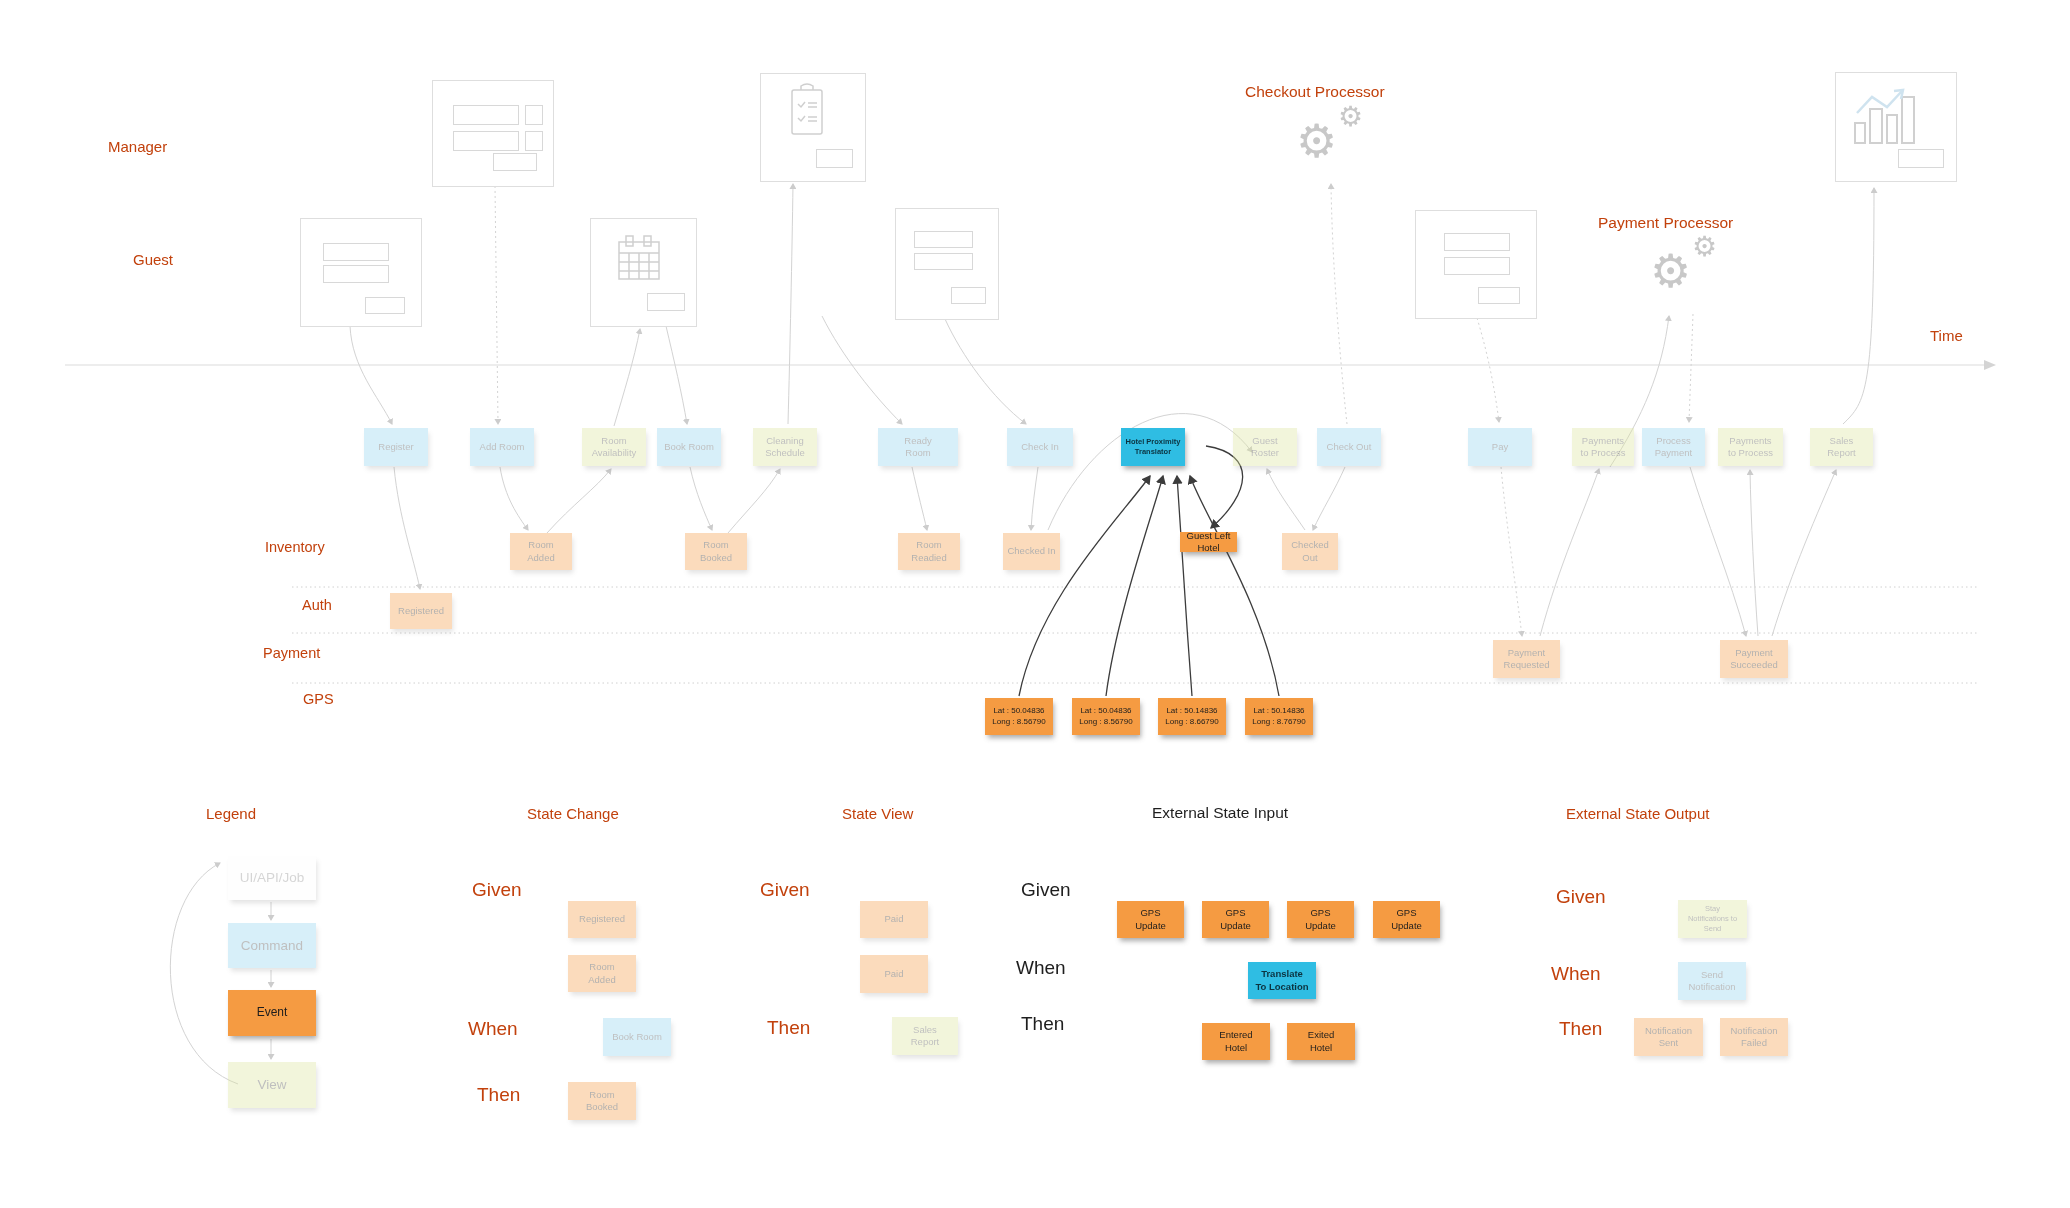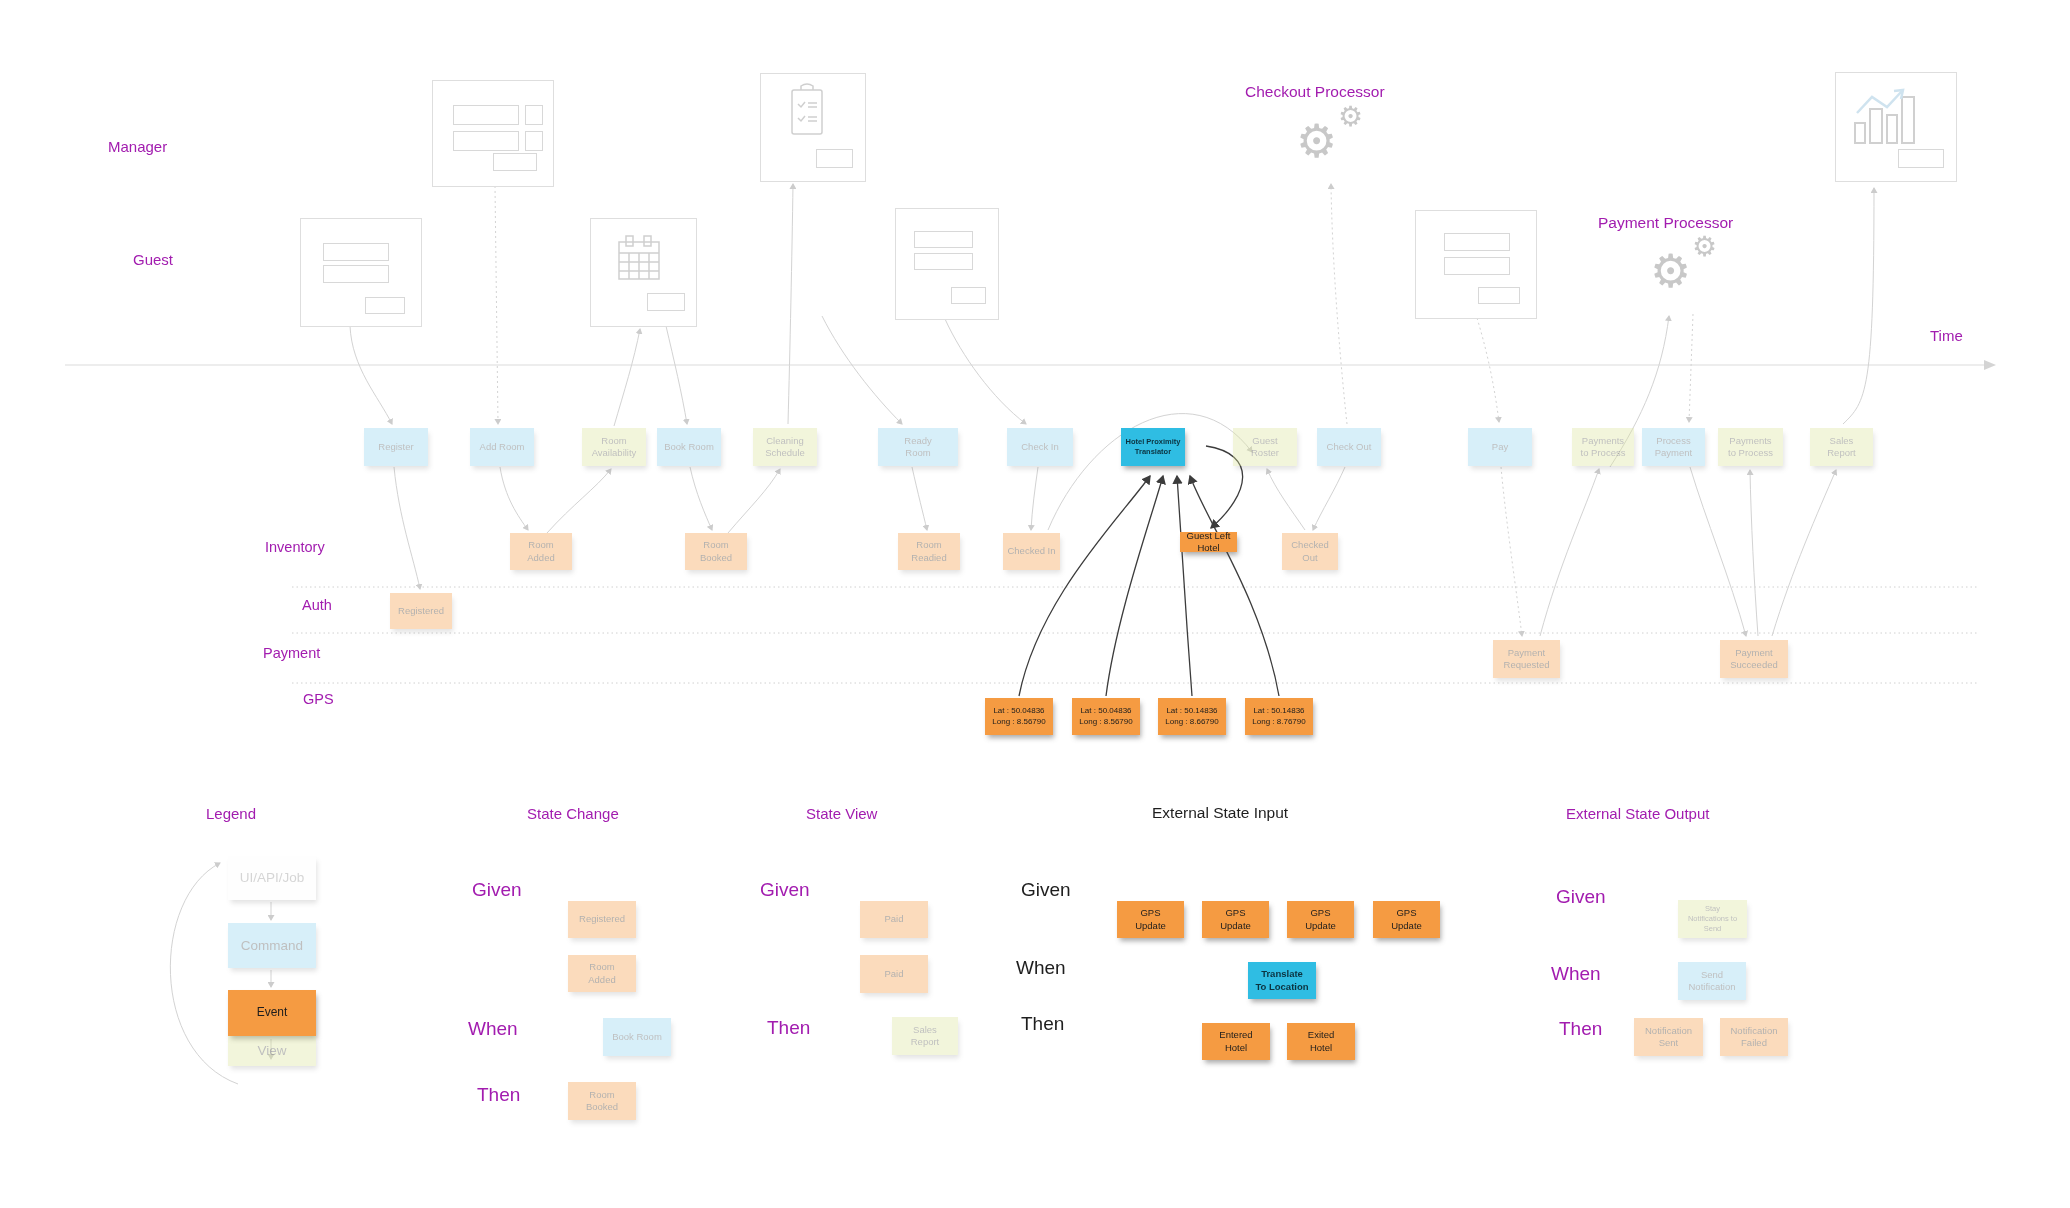--- a/index.html
+++ b/index.html
@@ -1,19 +1,19 @@
 <!DOCTYPE html>
 <html><head>
 <meta charset="utf-8">
 <style>
   html,body{margin:0;padding:0;background:#fff;}
   #board{position:relative;width:2070px;height:1208px;background:#ffffff;overflow:hidden;
          font-family:"Liberation Sans",sans-serif;}
   svg.overlay{position:absolute;left:0;top:0;width:2070px;height:1208px;pointer-events:none;}
-  .lbl{position:absolute;color:#a21caf;white-space:pre;line-height:1.1;}
+  .lbl{position:absolute;color:#c2410c;white-space:pre;line-height:1.1;}
   .lbl.dark{color:#1e1e1e;}
   .sticky{position:absolute;display:flex;align-items:center;justify-content:center;
           text-align:center;font-size:9.5px;line-height:1.3;color:#4a4a4a;white-space:pre-line;
           box-shadow:2px 4px 5px -1px rgba(70,70,70,.45);cursor:pointer;}
   .sticky.command{background:#8FD2EF;}
   .sticky.view{background:#DCE59B;}
   .sticky.event{background:#F59B42;color:#1d1d1d;}
   .sticky.processor{background:#2FBDE3;color:#0c3340;font-weight:bold;}
   .sticky.interface{background:#fdfdfd;color:#8a8a8a;}
   .sticky.dim{opacity:.35;}
@@ -164,21 +164,21 @@
     <div class="lbl" style="left: 133px; top: 252px; font-size: 15px;">Guest</div>
     <div class="lbl" style="left: 1245px; top: 83px; font-size: 15.5px;">Checkout Processor</div>
     <div class="lbl" style="left: 1598px; top: 214px; font-size: 15.5px;">Payment Processor</div>
     <div class="lbl" style="left: 1930px; top: 328px; font-size: 15px;">Time</div>
     <div class="lbl" style="left: 265px; top: 540px; font-size: 14.5px;">Inventory</div>
     <div class="lbl" style="left: 302px; top: 598px; font-size: 14.5px;">Auth</div>
     <div class="lbl" style="left: 263px; top: 646px; font-size: 14.5px;">Payment</div>
     <div class="lbl" style="left: 303px; top: 692px; font-size: 14.5px;">GPS</div>
     <div class="lbl" style="left: 206px; top: 806px; font-size: 15px;">Legend</div>
     <div class="lbl" style="left: 527px; top: 806px; font-size: 15px;">State Change</div>
-    <div class="lbl" style="left: 806px; top: 806px; font-size: 15px;">State View</div>
+    <div class="lbl" style="left: 842px; top: 806px; font-size: 15px;">State View</div>
     <div class="lbl dark" style="left: 1152px; top: 804px; font-size: 15.5px;">External State Input</div>
     <div class="lbl" style="left: 1566px; top: 806px; font-size: 15px;">External State Output</div>
     <div class="lbl" style="left: 472px; top: 880px; font-size: 19px;">Given</div>
     <div class="lbl" style="left: 468px; top: 1019px; font-size: 19px;">When</div>
     <div class="lbl" style="left: 477px; top: 1085px; font-size: 19px;">Then</div>
     <div class="lbl" style="left: 760px; top: 880px; font-size: 19px;">Given</div>
     <div class="lbl" style="left: 767px; top: 1018px; font-size: 19px;">Then</div>
     <div class="lbl dark" style="left: 1021px; top: 880px; font-size: 19px;">Given</div>
     <div class="lbl dark" style="left: 1016px; top: 958px; font-size: 19px;">When</div>
     <div class="lbl dark" style="left: 1021px; top: 1014px; font-size: 19px;">Then</div>
@@ -229,21 +229,21 @@
 Long : 8.56790</div>
     <div class="sticky event" style="left: 1072px; top: 698px; width: 68px; height: 37px; font-size: 8px;">Lat : 50.04836
 Long : 8.56790</div>
     <div class="sticky event" style="left: 1158px; top: 698px; width: 68px; height: 37px; font-size: 8px;">Lat : 50.14836
 Long : 8.66790</div>
     <div class="sticky event" style="left: 1245px; top: 698px; width: 68px; height: 37px; font-size: 8px;">Lat : 50.14836
 Long : 8.76790</div>
     <div class="sticky interface dim" style="left: 228px; top: 856px; width: 88px; height: 44px; font-size: 13.5px;">UI/API/Job</div>
     <div class="sticky command dim" style="left: 228px; top: 923px; width: 88px; height: 45px; font-size: 13.5px;">Command</div>
     <div class="sticky event" style="left: 228px; top: 990px; width: 88px; height: 46px; font-size: 12px;">Event</div>
-    <div class="sticky view dim" style="left: 228px; top: 1036px; width: 88px; height: 30px; font-size: 13.5px;">View</div>
+    <div class="sticky view dim" style="left: 228px; top: 1062px; width: 88px; height: 46px; font-size: 13.5px;">View</div>
     <div class="sticky event dim" style="left: 568px; top: 901px; width: 68px; height: 37px;">Registered</div>
     <div class="sticky event dim" style="left: 568px; top: 955px; width: 68px; height: 37px;">Room
 Added</div>
     <div class="sticky command dim" style="left: 603px; top: 1018px; width: 68px; height: 38px;">Book Room</div>
     <div class="sticky event dim" style="left: 568px; top: 1082px; width: 68px; height: 38px;">Room
 Booked</div>
     <div class="sticky event dim" style="left: 860px; top: 901px; width: 68px; height: 37px;">Paid</div>
     <div class="sticky event dim" style="left: 860px; top: 955px; width: 68px; height: 38px;">Paid</div>
     <div class="sticky view dim" style="left: 892px; top: 1017px; width: 66px; height: 38px;">Sales
 Report</div>

